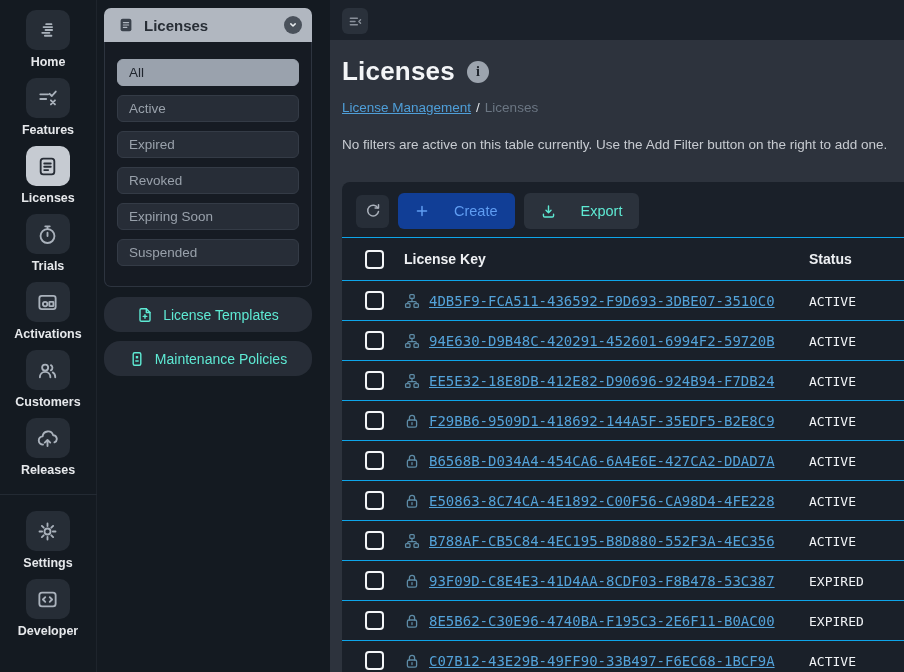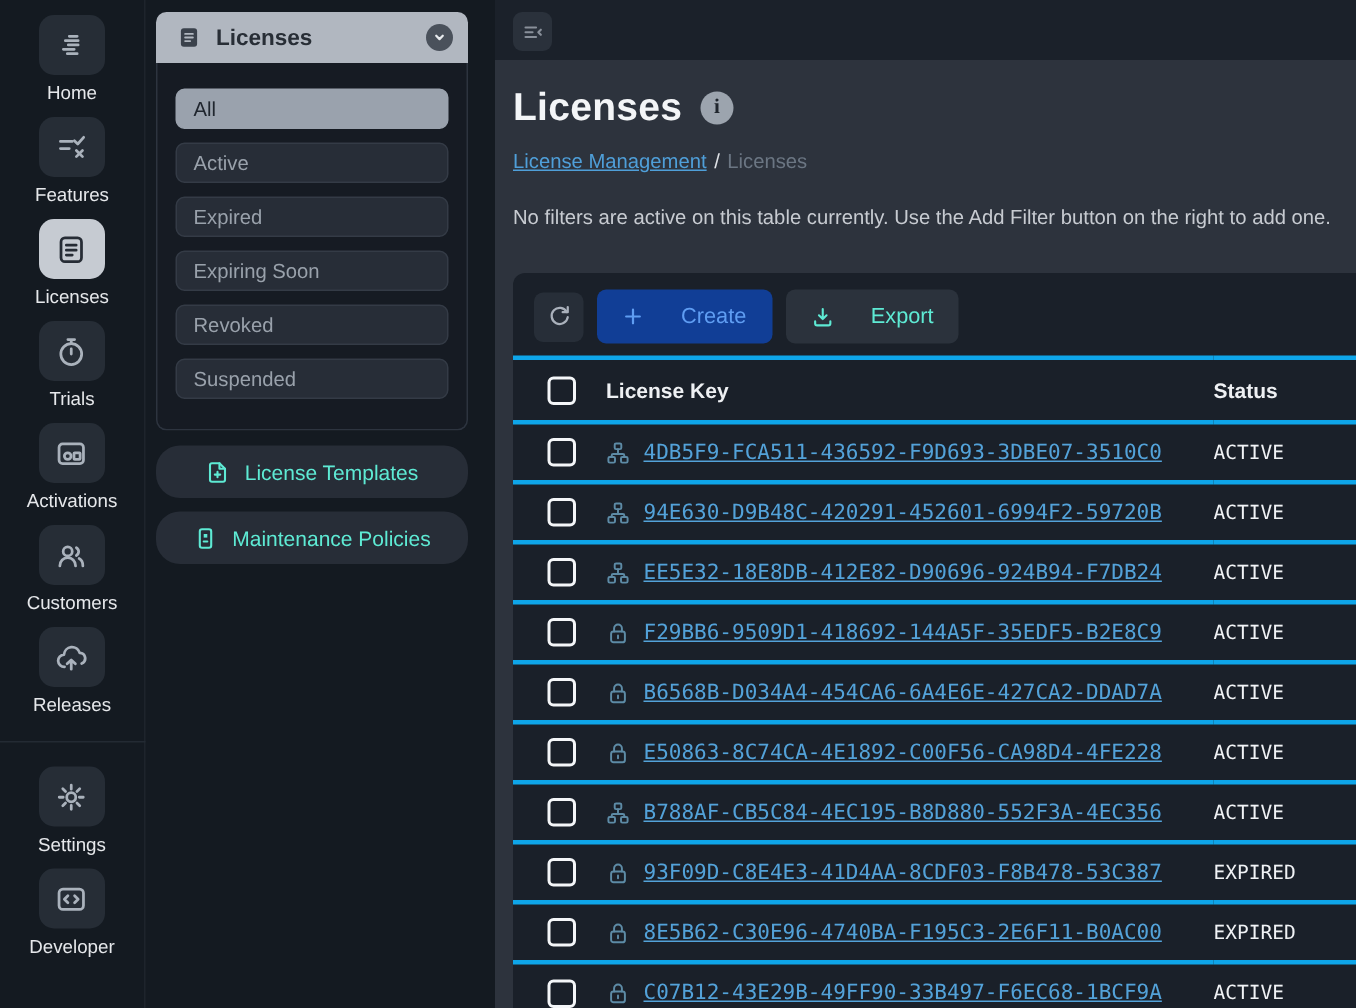--- a/index.html
+++ b/index.html
@@ -19,21 +19,21 @@
     padding-top:10px;
     display:flex; flex-direction:column; align-items:center;
   }
   .nav-item { display:flex; flex-direction:column; align-items:center; cursor:pointer; margin-bottom:9px; }
   .nav-icon-box {
     width:44px; height:40px; border-radius:10px;
     background:#262d36; color:#aab2bc;
     display:flex; align-items:center; justify-content:center;
   }
   .nav-icon-box.active { background:#c6cbd2; color:#262c35; }
-  .nav-label { font-size:12.5px; color:#e6e8eb; margin-top:5px; font-weight:400; }
+  .nav-label { font-size:12.5px; color:#e6e8eb; margin-top:5px; font-weight:700; }
   .sidebar-divider { width:97px; height:1px; background:#232a33; margin:8px 0 16px 0; }
 
   
   .panel-col { width:233px; flex:0 0 233px; height:672px; position:relative; }
   .panel {
     position:absolute; left:7px; top:8px; width:208px;
     border-radius:7px;
   }
   .panel-header {
     background:#b1b7c0; color:#282e36;
@@ -106,21 +106,21 @@
     color:#aab1bb; display:flex; align-items:center; justify-content:center; cursor:pointer;
   }
   .btn {
     height:36px; border:none; border-radius:6px; font-size:14.5px; font-family:inherit;
     display:flex; align-items:center; gap:25px; padding:0 17px; cursor:pointer;
   }
   .btn-create { background:#113e96; color:#5f9df2; }
   .btn-export { background:#2b323c; color:#5eead4; }
 
   table.licenses { width:100%; border-collapse:collapse; margin-top:3px; }
-  .licenses th, .licenses td { border-top:3px solid #0ea5e9; }
+  .licenses th, .licenses td { border-top:1px solid #0ea5e9; }
   .licenses thead th { height:43px; font-size:14px; font-weight:700; text-align:left; color:#eef0f3; }
   .licenses tbody td { height:40px; }
   .col-check { width:62px; }
   .col-status { width:95px; }
   .cell-check { padding-left:23px; }
   .checkbox {
     width:19px; height:19px; border:2px solid #f4f6f8; border-radius:4px;
     background:transparent; display:block; cursor:pointer;
   }
   .key-cell { display:flex; align-items:flex-start; gap:9px; }
@@ -240,22 +240,22 @@
       <span class="collapse-circle">
         <svg width="10" height="10" viewBox="0 0 16 16" fill="none" stroke="currentColor" stroke-width="2.4" stroke-linecap="round" stroke-linejoin="round">
             <path d="M4.5 6.2L8 9.7l3.5-3.5"></path>
           </svg>
       </span>
     </div>
     <div class="panel-body">
         <button class="filter-btn selected">All</button>
         <button class="filter-btn">Active</button>
         <button class="filter-btn">Expired</button>
+        <button class="filter-btn">Revoked</button>
         <button class="filter-btn">Expiring Soon</button>
-        <button class="filter-btn">Revoked</button>
         <button class="filter-btn">Suspended</button>
       </div>
   </div>
 
   <button class="side-link templates">
     <svg width="16" height="16" viewBox="0 0 16 16" fill="none" stroke="currentColor" stroke-width="1.4" stroke-linecap="round" stroke-linejoin="round">
         <path d="M9.3 1.8H4.3A1.3 1.3 0 0 0 3 3.1v9.8a1.3 1.3 0 0 0 1.3 1.3h7.4a1.3 1.3 0 0 0 1.3-1.3V5.5z"></path>
         <path d="M9.3 1.8v3.7H13"></path>
         <path d="M8 7.6v3.6M6.2 9.4h3.6"></path>
       </svg>

